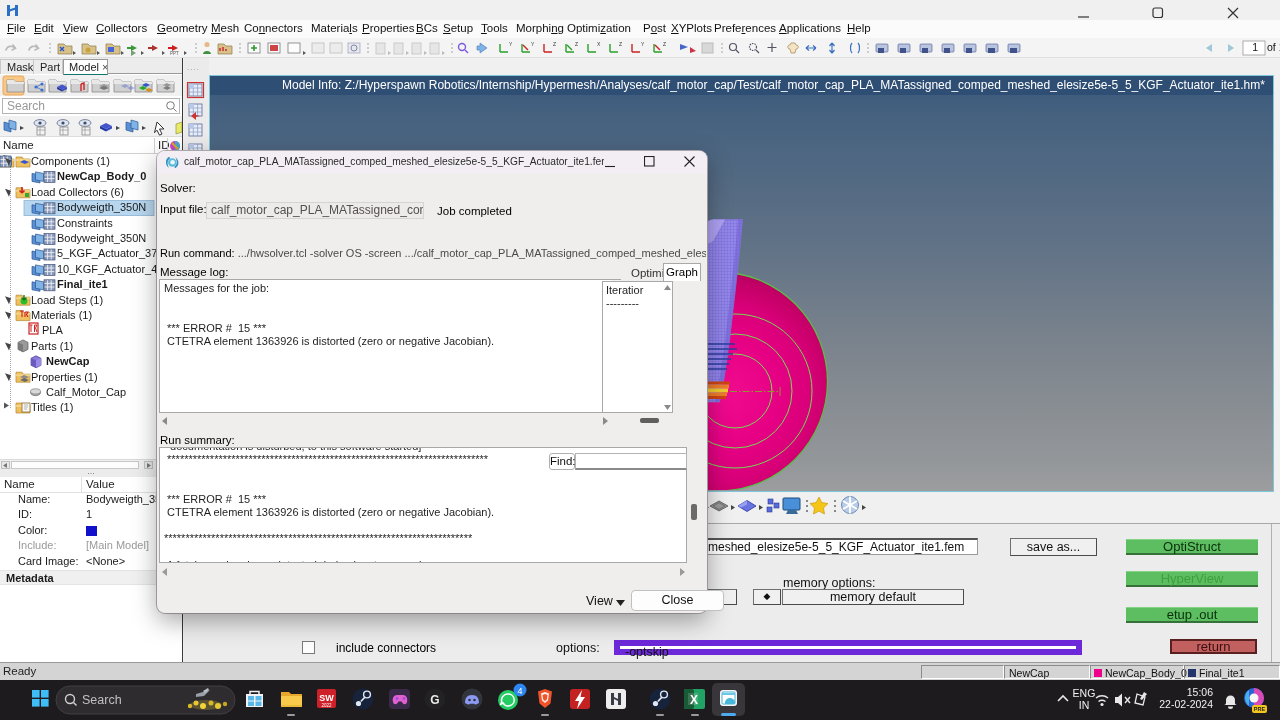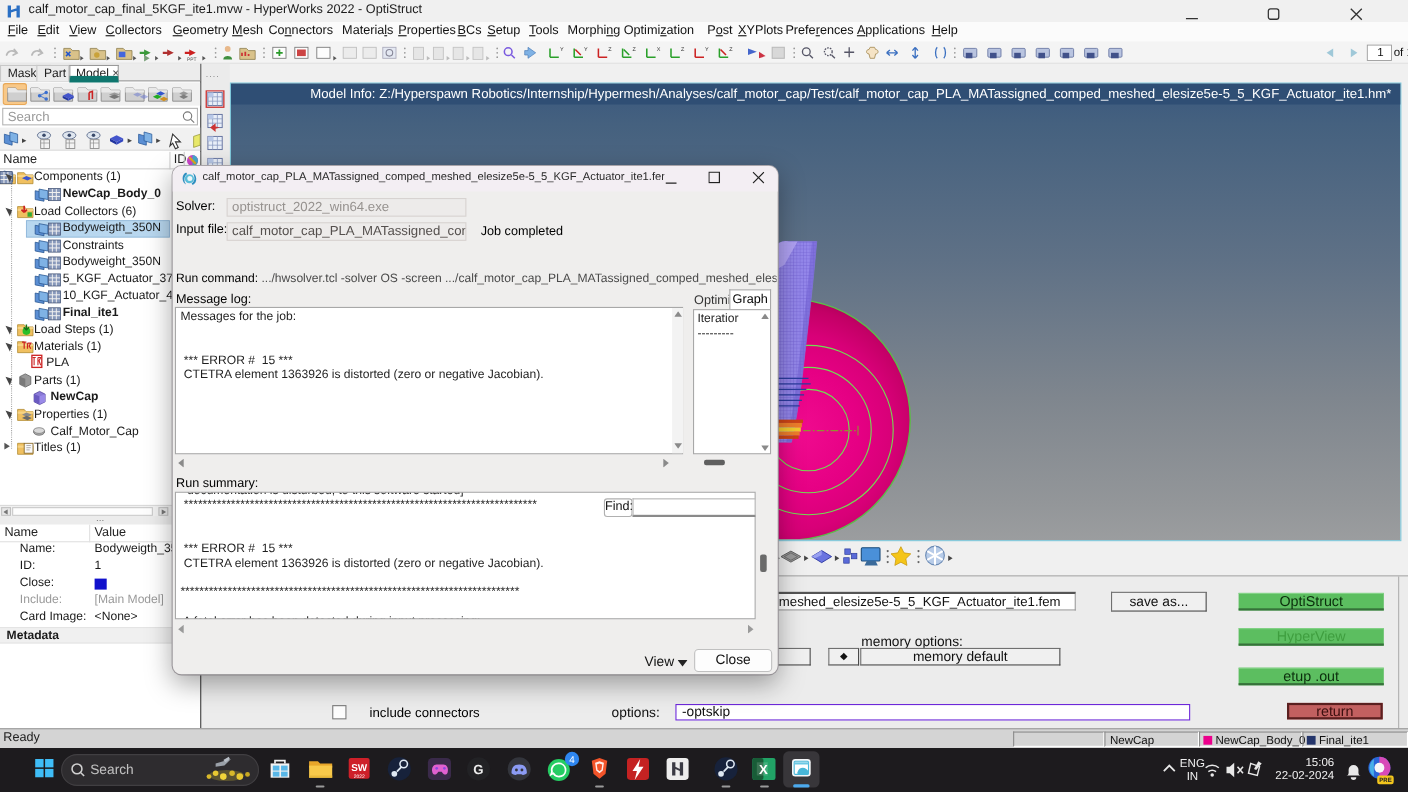--- a/index.html
+++ b/index.html
@@ -38,21 +38,20 @@
 .mono{font-family:Liberation Sans, sans-serif;font-size:11px;line-height:13.2px;white-space:pre;color:#1f1f1f}
 
 #tbar{left:0;top:680px;width:1280px;height:40px;background:#1d1b1e}
 </style></head>
 <body>
 <div id="stage">
 <div class="a" id="titlebar">
  <svg class="a" style="left:6px;top:4px" width="13" height="13" viewBox="0 0 13 13">
         <path d="M1 1h3v11H1zM9 1h3v11H9zM4 5.2l5-1.6v2.2l-5 1.6z" fill="#2a6fc4"></path>
       </svg>
- <span class="a" style="left:26px;top:3px">calf_motor_cap_final_5KGF_ite1.mvw - HyperWorks 2022 - OptiStruct</span>
  <svg class="a" style="left:1078px;top:11px" width="12" height="12">
         <path d="M0 6h11" stroke="#333" stroke-width="1.2" fill="none"></path>
       </svg>
  <svg class="a" style="left:1152px;top:7px" width="12" height="12">
         <rect x="1" y="1" width="9.5" height="9.5" rx="2" stroke="#333" fill="none" stroke-width="1.2"></rect>
       </svg>
  <svg class="a" style="left:1227px;top:7px" width="12" height="12">
         <path d="M1 1l10 10M11 1L1 11" stroke="#333" stroke-width="1.2"></path>
       </svg>
 </div>
@@ -223,21 +222,21 @@
         </g>
  <rect x="1243" y="3" width="22" height="14" fill="#fff" stroke="#9a9a9a" stroke-width=".8"></rect>
  <text x="1258" y="13" font-size="10.5" fill="#111" text-anchor="end" font-family="Liberation Sans">1</text>
  <text x="1267" y="13" font-size="10.5" fill="#111" font-family="Liberation Sans">of 1</text>
 </svg>
 </div>
 <div class="a" id="lpanel">
  <div class="a" style="left:0;top:0;width:182px;height:16px;background:#ececec;border-bottom:1px solid #9a9a9a"></div>
  <div class="tab" style="left:0;width:46px">Mask</div>
  <div class="tab" style="left:33px;width:30px">Part</div>
- <div class="tab tabact" style="left:63px;width:45px;border-bottom:6px solid #0f766e;height:16px;padding-left:5px">Model <span style="color:#444">×</span></div>
+ <div class="tab tabact" style="left:63px;width:45px;border-bottom:1px solid #0f766e;height:16px;padding-left:5px">Model <span style="color:#444">×</span></div>
 
  <div class="a" style="left:0;top:17px;width:182px;height:21px;background:#f1f1f1"></div>
  <svg class="a" style="left:0;top:17px" width="182" height="21" viewBox="0 0 182 21">
   <rect x="3" y="1" width="21" height="19" rx="2" fill="#f8c888" stroke="#e8a858" stroke-width="1"></rect>
   <g id="fgrp">
    <path d="M7 5h7l2 2h8v10H7z" fill="#cfcfcf" stroke="#8a8a8a" stroke-width=".8"></path>
           <path d="M7 5h7l2 2h8v2H7z" fill="#e8e8e8"></path>
   </g>
   <use href="#fgrp" x="21"></use>
         <use href="#fgrp" x="42"></use>
@@ -475,21 +474,21 @@
  </div>
  <div class="erow" style="top:435px;width:182px">
         <span class="a" style="left:18px">Name:</span>
         <span class="a" style="left:86px">Bodyweigth_350N</span>
       </div>
  <div class="erow" style="top:450.4px">
         <span class="a" style="left:18px">ID:</span>
         <span class="a" style="left:86px">1</span>
       </div>
  <div class="erow" style="top:465.8px">
-        <span class="a" style="left:18px">Close:</span>
+        <span class="a" style="left:18px">Color:</span>
         <span class="a" style="left:86px;top:2px;width:11px;height:10px;background:#1111cc"></span>
       </div>
  <div class="erow" style="top:481.2px;color:#9a9a9a">
         <span class="a" style="left:18px">Include:</span>
         <span class="a" style="left:86px">[Main Model]</span>
       </div>
  <div class="erow" style="top:496.6px">
         <span class="a" style="left:18px">Card Image:</span>
         <span class="a" style="left:86px">&lt;None&gt;</span>
       </div>
@@ -605,21 +604,21 @@
  <div class="gbtn" style="top:15px;color:#0b2e0c">OptiStruct</div>
  <div class="gbtn" style="top:47px;color:#3f9e3f">HyperView</div>
  <div class="gbtn" style="top:83px;color:#0b2e0c">etup .out</div>
  <span class="a" style="left:599px;top:52px;font-size:12.5px;color:#111">memory options:</span>
  <div class="btnc" style="left:456px;top:65px;width:97px;height:16px"></div>
  <div class="btnc" style="left:569px;top:65px;width:28px;height:16px;line-height:13px;font-size:9px">◆</div>
  <div class="btnc" style="left:598px;top:65px;width:182px;height:16px;line-height:14px">memory default</div>
  <div class="a" style="left:118px;top:117px;width:13px;height:13px;background:#fdfdfd;border:1px solid #7a7a7a"></div>
  <span class="a" style="left:152px;top:117px;font-size:12px;color:#000000">include connectors</span>
  <span class="a" style="left:372px;top:117px;font-size:12.5px;color:#111">options:</span>
- <div class="a" style="left:430px;top:116px;width:468px;height:15px;background:#fff;border:1px solid #6d28d9;font-size:12.5px;color:#111;line-height:13px;padding-left:5px">-optskip</div>
+ <div class="a" style="left:430px;top:116px;width:468px;height:15px;background:#fff;border:6px solid #6d28d9;font-size:12.5px;color:#111;line-height:13px;padding-left:5px">-optskip</div>
  <div class="a" style="left:986px;top:115px;width:87px;height:15px;background:#c26060;border:2px solid #5a1f1f;font-size:13px;color:#3a0e0e;text-align:center;line-height:11px">return</div>
  <div class="a" style="left:1087px;top:0;width:1px;height:139px;background:#b0b0b0"></div>
 </div>
 <div class="a" id="sbar">
  <span class="a" style="left:3px;top:2px">Ready</span>
  <div class="sbox" style="left:921px;width:83px"></div>
  <div class="sbox" style="left:1004px;width:86px">
         <span class="a" style="left:4px;top:1px">NewCap</span>
       </div>
  <div class="sbox" style="left:1090px;width:94px">
@@ -644,21 +643,20 @@
           <path d="M0 5.5h10" stroke="#222" stroke-width="1.1"></path>
         </svg>
   <svg class="a" style="left:487px;top:5px" width="11" height="11">
           <rect x=".5" y=".5" width="9.5" height="9.5" stroke="#222" fill="none" stroke-width="1.1"></rect>
         </svg>
   <svg class="a" style="left:527px;top:5px" width="11" height="11">
           <path d="M.5.5l10 10m0-10l-10 10" stroke="#222" stroke-width="1.1"></path>
         </svg>
  </div>
  <span class="dlab" style="left:3px;top:31px">Solver:</span>
- <div class="dfield" style="left:49px;top:29px;width:218px;height:17px;color:#96928f;line-height:15px;padding-left:4px">optistruct_2022_win64.exe</div>
  <span class="dlab" style="left:3px;top:52px">Input file:</span>
  <div class="dfield" style="left:49px;top:51px;width:218px;height:17px;color:#55504e;line-height:15px;padding-left:4px">calf_motor_cap_PLA_MATassigned_comped_me</div>
  <span class="dlab" style="left:280px;top:54px">Job completed</span>
  <div class="a" style="left:3px;top:96px;width:546px;font-size:11px;white-space:nowrap;overflow:hidden"><span style="color:#000">Run command: </span><span style="color:#4a4a4a">.../hwsolver.tcl -solver OS -screen .../calf_motor_cap_PLA_MATassigned_comped_meshed_elesize5e-5_5_KGF</span></div>
  <span class="dlab" style="left:3px;top:115px">Message log:</span>
  <div class="a" style="left:2px;top:128px;width:462px;height:134px;background:#fff;border:1px solid #a8a8a8">
   <div class="mono a" style="left:4px;top:2px">Messages for the job:
 
 
  *** ERROR #  15 ***
@@ -667,21 +665,21 @@
    <svg class="a" style="left:2px;top:3px" width="7" height="6">
             <path d="M3.5 0L7 5H0z" fill="#8a8a8a"></path>
           </svg>
    <svg class="a" style="left:2px;top:122px" width="7" height="6">
             <path d="M3.5 6L7 1H0z" fill="#8a8a8a"></path>
           </svg>
   </div>
  </div>
  <span class="a" style="left:474px;top:116px;font-size:11.5px;color:#333">Optimi:</span>
  <div class="a" style="left:506px;top:112px;width:38px;height:18px;background:#fff;border:1px solid #a8a8a8;border-bottom:none;font-size:11.5px;color:#000;text-align:center;line-height:17px">Graph</div>
- <div class="a" style="left:473px;top:130px;width:71px;height:132px;background:#fff;border:1px solid #a8a8a8">
+ <div class="a" style="left:445px;top:130px;width:71px;height:132px;background:#fff;border:1px solid #a8a8a8">
   <div class="mono a" style="left:3px;top:2px">Iteratior
 ---------</div>
   <svg class="a" style="left:61px;top:3px" width="7" height="6">
           <path d="M3.5 0L7 5H0z" fill="#8a8a8a"></path>
         </svg>
   <svg class="a" style="left:61px;top:122px" width="7" height="6">
           <path d="M3.5 6L7 1H0z" fill="#8a8a8a"></path>
         </svg>
  </div>
  <svg class="a" style="left:4px;top:266px" width="8" height="8">
@@ -710,21 +708,21 @@
  <svg class="a" style="left:4px;top:417px" width="8" height="8">
         <path d="M6 0L1 4l5 4z" fill="#9a9a9a"></path>
       </svg>
  <svg class="a" style="left:521px;top:417px" width="8" height="8">
         <path d="M2 0l5 4-5 4z" fill="#9a9a9a"></path>
       </svg>
  <span class="a" style="left:429px;top:443px;font-size:12.5px;color:#111">View</span>
  <svg class="a" style="left:459px;top:449px" width="9" height="7">
         <path d="M0 0h9L4.5 6z" fill="#222"></path>
       </svg>
- <div class="a" style="left:474px;top:439px;width:71px;height:21px;background:#fdfdfd;border:1px solid #c0c0c0;border-radius:4px;font-size:12.5px;color:#111;text-align:center;line-height:19px">Close</div>
+ <div class="a" style="left:474px;top:439px;width:93px;height:21px;background:#fdfdfd;border:1px solid #c0c0c0;border-radius:4px;font-size:12.5px;color:#111;text-align:center;line-height:19px">Close</div>
 </div>
 <div class="a" id="tbar">
 <svg width="1280" height="40" viewBox="0 0 1280 40">
  <g transform="translate(0,-680)">
 
   <g fill="#3fbdf7">
             <rect x="32" y="690" width="7.6" height="7.6"></rect>
             <rect x="41" y="690" width="7.6" height="7.6"></rect>
             <rect x="32" y="699" width="7.6" height="7.6"></rect>
             <rect x="41" y="699" width="7.6" height="7.6"></rect>

